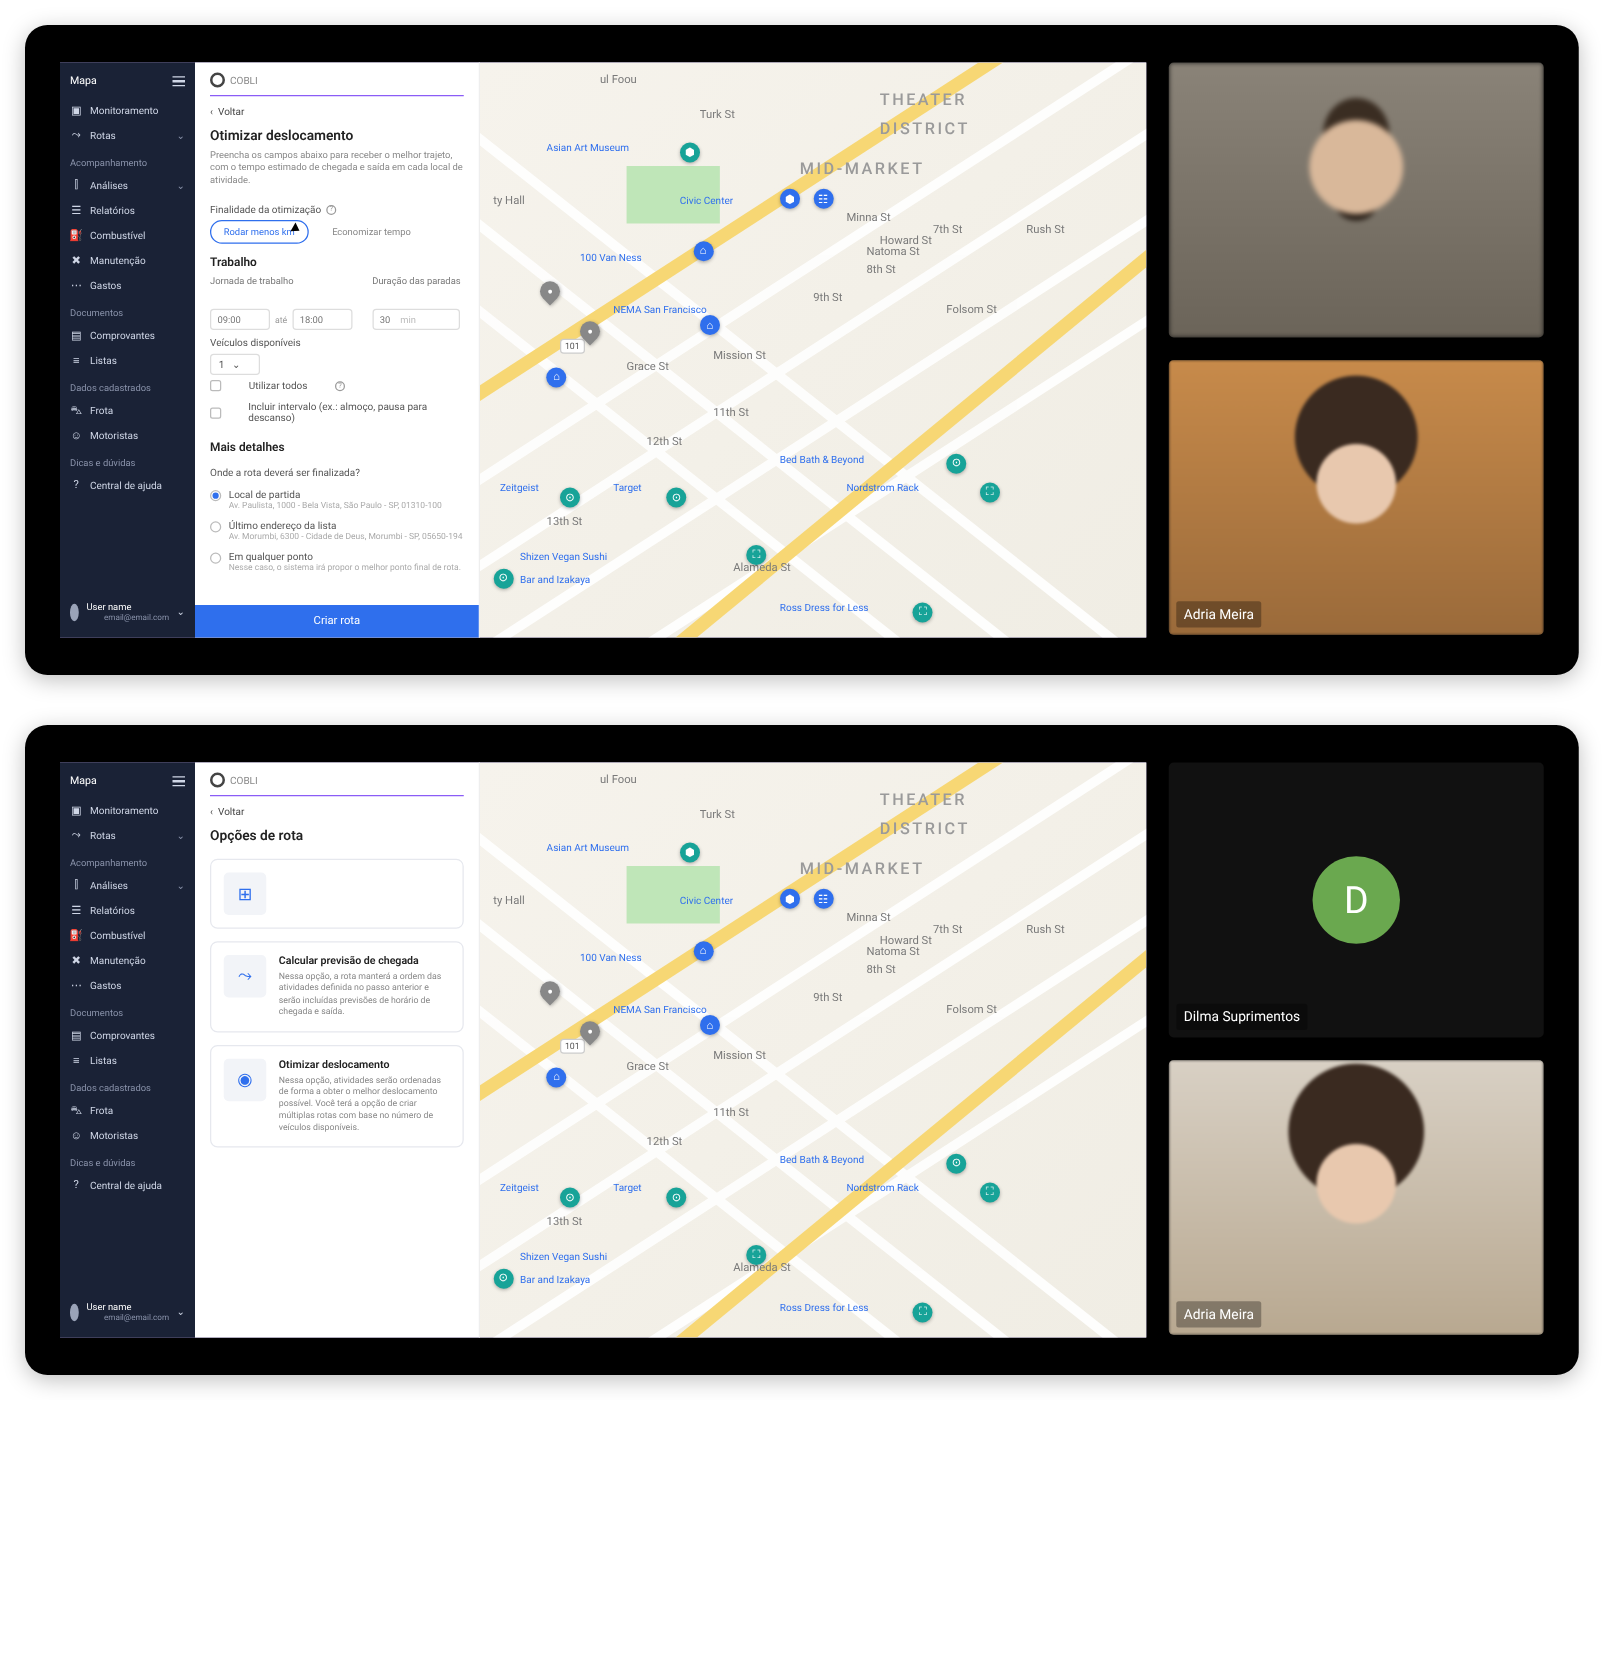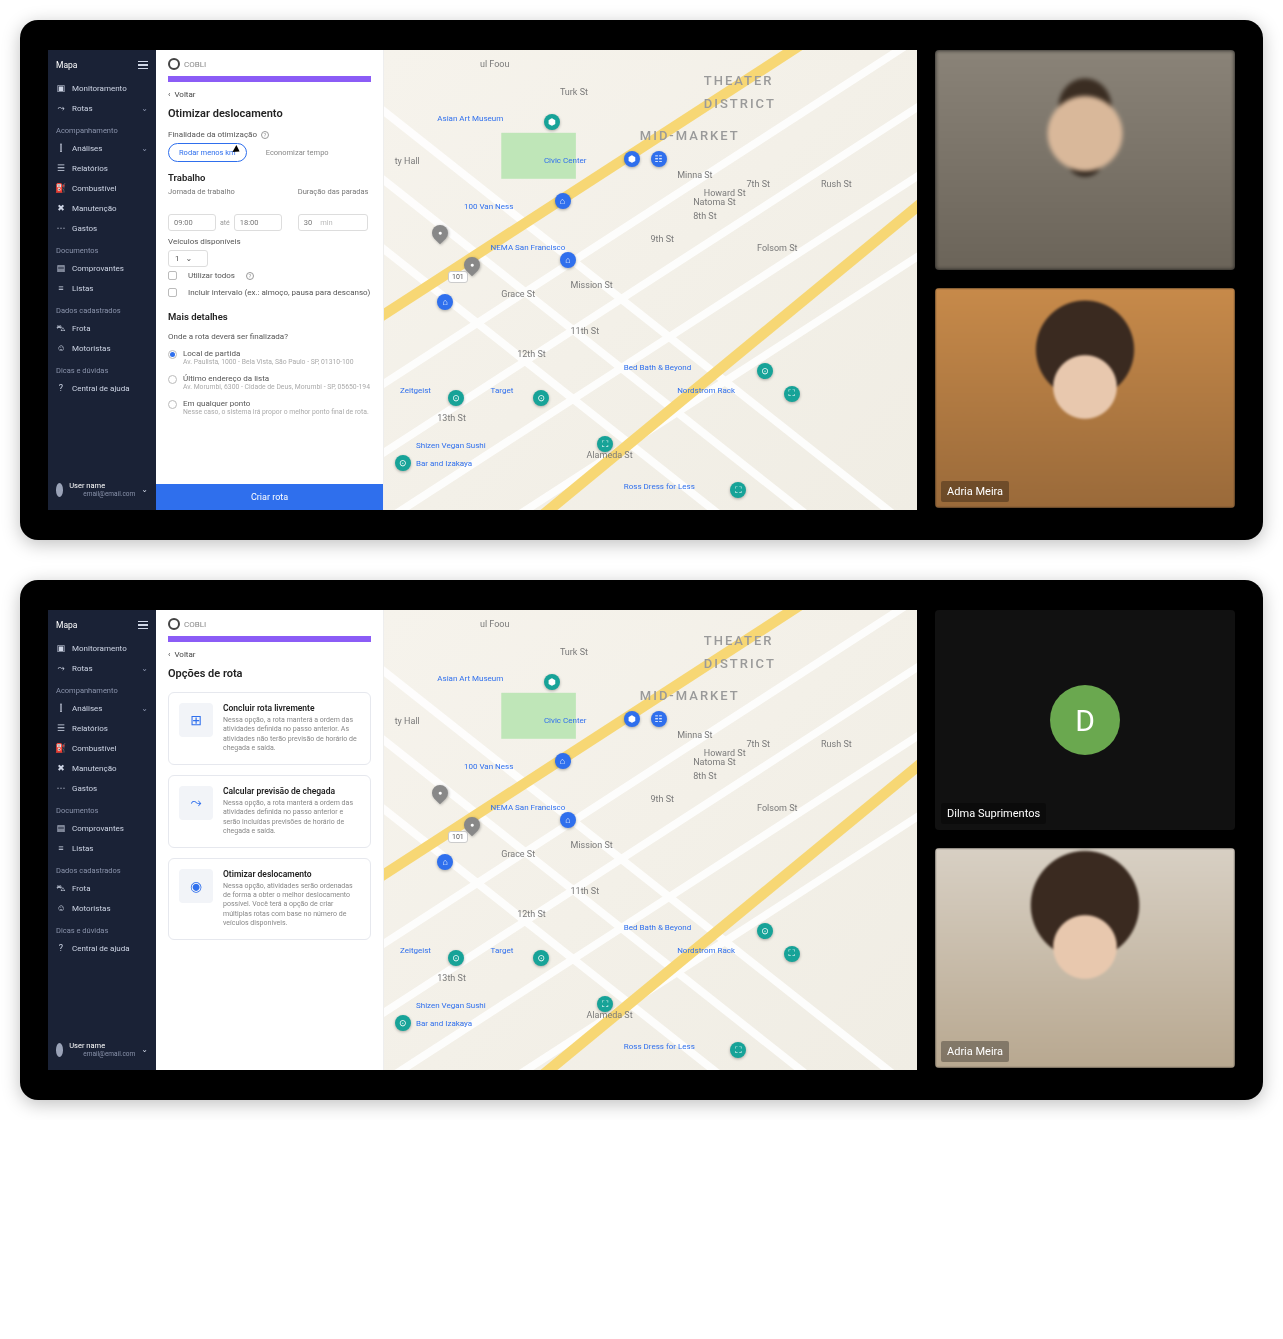--- a/index.html
+++ b/index.html
@@ -67,37 +67,37 @@
 
   
   .center-panel {
     width: 228px;
     background:#fff;
     border-right:1px solid #eee;
     display:flex; flex-direction:column;
     padding: 8px 12px 0;
     position:relative;
   }
-  .brand { display:flex; align-items:center; gap:4px; font-size:8px; color:#888; padding-bottom:6px; border-bottom:6px solid #8b5cf6; }
+  .brand { display:flex; align-items:center; gap:4px; font-size:8px; color:#888; padding-bottom:6px; border-bottom:1px solid #8b5cf6; }
   .brand .logo-c { width:12px; height:12px; border-radius:50%; border:2px solid #444; }
   .back-link { font-size:8px; color:#444; padding:8px 0 4px; display:flex; align-items:center; gap:4px; cursor:pointer; }
   .panel-title { font-size:11px; font-weight:600; color:#222; padding:4px 0; }
   .panel-desc { font-size:7.5px; color:#888; line-height:1.35; padding-bottom:8px; }
   .label-row { font-size:8px; color:#555; padding:6px 0 4px; display:flex; align-items:center; gap:4px;}
   .help-dot { width:8px; height:8px; border-radius:50%; border:1px solid #999; font-size:6px; display:inline-flex; align-items:center; justify-content:center; color:#999;}
   .pill-row { display:flex; gap:8px; }
   .pill { font-size:7.5px; padding:4px 10px; border-radius:12px; border:1px solid #2f6fed; color:#2f6fed; cursor:pointer; }
   .pill.plain { border-color:transparent; color:#888; }
   .section-h { font-size:9.5px; font-weight:600; color:#222; padding:10px 0 4px; }
   .two-col { display:flex; gap:16px; }
   .field { display:flex; flex-direction:column; gap:18px; }
   .field-label { font-size:7.5px; color:#777; }
   .input-box { border:1px solid #ddd; border-radius:3px; padding:3px 5px; font-size:7.5px; color:#777; min-width:48px; display:inline-flex; align-items:center; gap:3px;}
   .select-box { border:1px solid #ddd; border-radius:3px; padding:3px 6px; font-size:8px; color:#555; display:inline-flex; align-items:center; gap:6px;}
-  .checkbox-row { display:flex; align-items:center; gap:11px; font-size:8px; color:#555; padding:4px 0;}
+  .checkbox-row { display:flex; align-items:center; gap:22px; font-size:8px; color:#555; padding:4px 0;}
   .checkbox-row .cb { width:9px; height:9px; border:1px solid #bbb; border-radius:2px; }
   .radio-row { display:flex; align-items:flex-start; gap:6px; font-size:8px; color:#555; padding:4px 0;}
   .radio-row .rb { width:9px; height:9px; border:1px solid #bbb; border-radius:50%; margin-top:1px; display:flex; align-items:center; justify-content:center;}
   .radio-row.selected .rb::after { content:""; width:5px; height:5px; background:#2f6fed; border-radius:50%; }
   .radio-sub { font-size:6.8px; color:#aaa; }
   .primary-btn {
     margin: auto -12px 0;
     background:#2f6fed; color:#fff; text-align:center;
     padding:8px 0; font-size:9px; cursor:pointer;
   }
@@ -271,20 +271,21 @@
       </div>
     </div>
 
     <div class="center-panel">
       <div class="brand">
           <span class="logo-c"></span>
           <span>COBLI</span>
         </div>
       <div class="back-link">‹ <span>Voltar</span></div>
       <div class="panel-title">Otimizar deslocamento</div>
+      <div class="panel-desc">Preencha os campos abaixo para receber o melhor trajeto, com o tempo estimado de chegada e saída em cada local de atividade.</div>
       <div class="label-row">
           <span>Finalidade da otimização</span>
           <span class="help-dot">?</span>
         </div>
       <div class="pill-row">
         <div class="pill cursor-arrow">Rodar menos km</div>
         <div class="pill plain">Economizar tempo</div>
       </div>
       <div class="section-h">Trabalho</div>
       <div class="two-col">
@@ -534,24 +535,20 @@
     <div class="center-panel">
       <div class="brand">
           <span class="logo-c"></span>
           <span>COBLI</span>
         </div>
       <div class="back-link">‹ <span>Voltar</span></div>
       <div class="panel-title">Opções de rota</div>
       <div style="height:8px"></div>
       <div class="option-card">
         <div class="icon-box">⊞</div>
-        <div>
-            <div class="oc-title">Concluir rota livremente</div>
-            <div class="oc-desc">Nessa opção, a rota manterá a ordem das atividades definida no passo anterior. As atividades não terão previsão de horário de chegada e saída.</div>
-          </div>
       </div>
       <div class="option-card">
         <div class="icon-box">⤳</div>
         <div>
             <div class="oc-title">Calcular previsão de chegada</div>
             <div class="oc-desc">Nessa opção, a rota manterá a ordem das atividades definida no passo anterior e serão incluídas previsões de horário de chegada e saída.</div>
           </div>
       </div>
       <div class="option-card">
         <div class="icon-box">◉</div>

